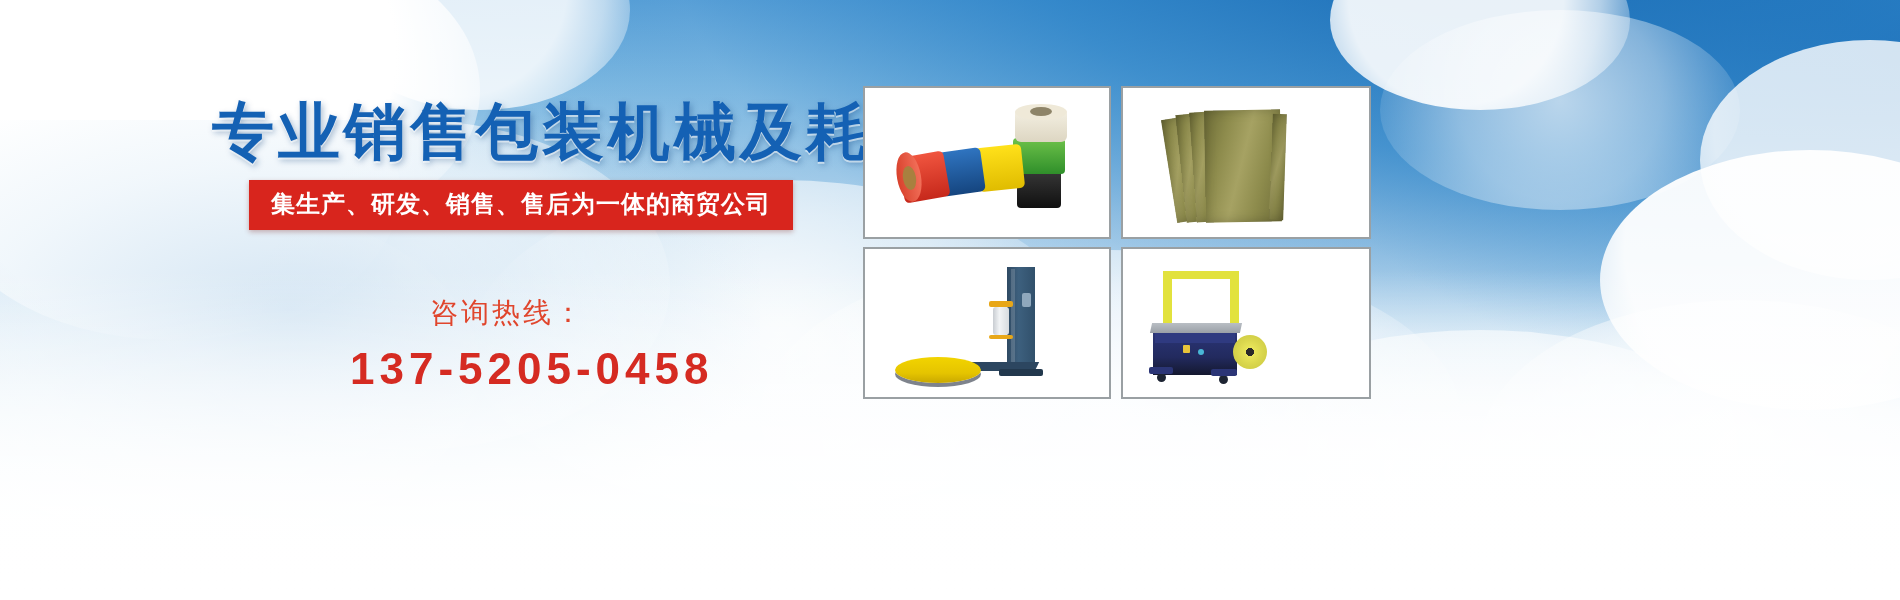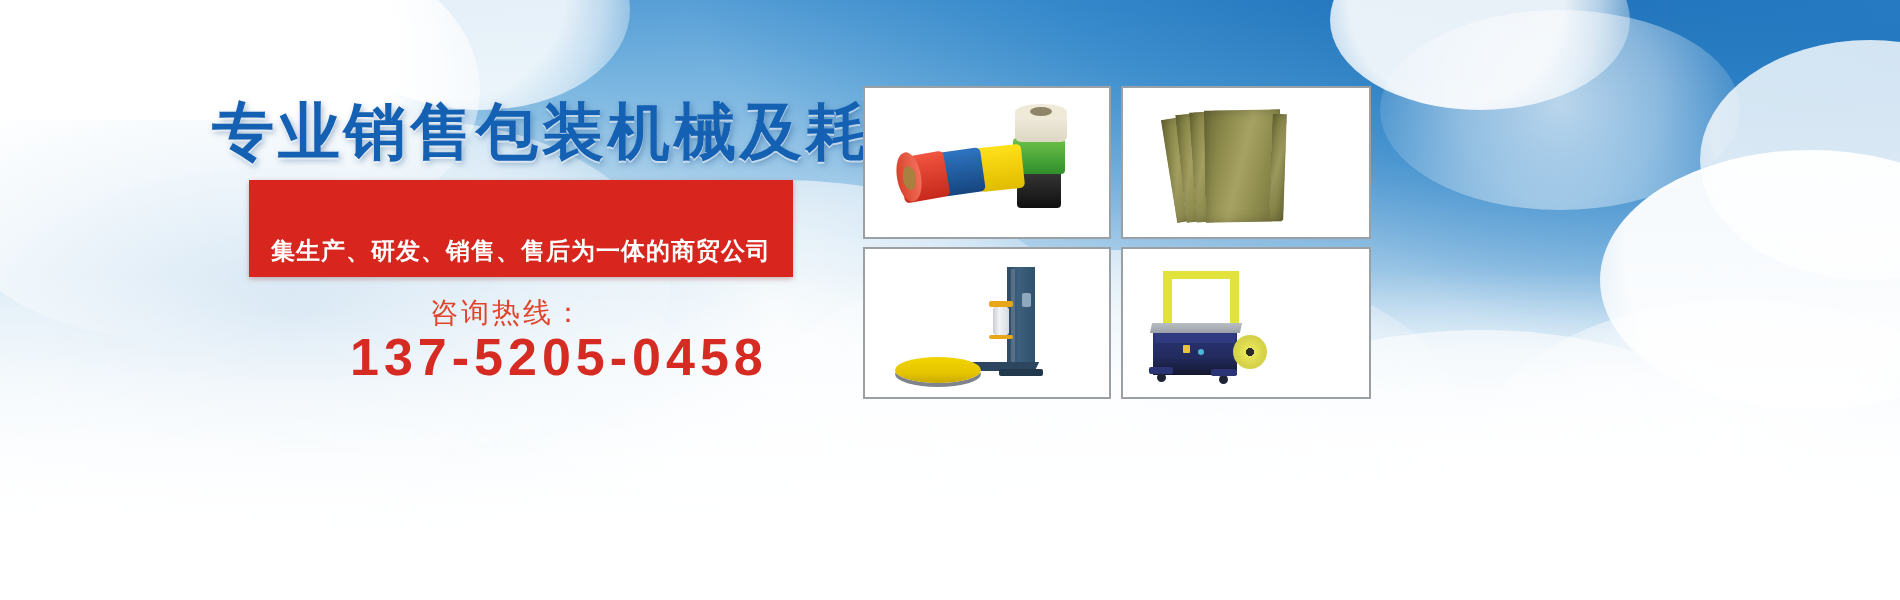--- a/index.html
+++ b/index.html
@@ -52,38 +52,38 @@
   }
 
   .redbar{
     position:absolute;left:249px;top:180px;
     background:#d8251d;
     padding:10px 22px 12px 22px;
     box-shadow:0 2px 5px rgba(120,20,12,0.30);
   }
   .redbar-text{
     font-size:24px;line-height:28px;font-weight:bold;color:#ffffff;
-    letter-spacing:1px;white-space:nowrap;margin-top:47px;
+    letter-spacing:1px;white-space:nowrap;
   }
 
   .subline{
     position:absolute;left:236px;top:246px;
     font-size:23px;line-height:30px;font-weight:bold;
     color:#1b2b3c;letter-spacing:1px;white-space:nowrap;
   }
   .subline .sep{padding:0 8px;font-weight:normal;color:#2a3a4a;}
 
   .hotline-label{
     position:absolute;left:430px;top:296px;
     font-size:28px;line-height:34px;
     color:#e0452c;letter-spacing:3px;white-space:nowrap;
   }
   .hotline-number{
-    position:absolute;left:350px;top:330px;
-    font-size:52px;line-height:54px;font-weight:bold;
+    position:absolute;left:350px;top:342px;
+    font-size:44px;line-height:54px;font-weight:bold;
     color:#d52b22;letter-spacing:5px;white-space:nowrap;
   }
 
   
   .gallery{
     position:absolute;left:863px;top:86px;
     width:470px;height:320px;
     display:grid;
     grid-template-columns:248px 250px;
     grid-template-rows:153px 152px;

